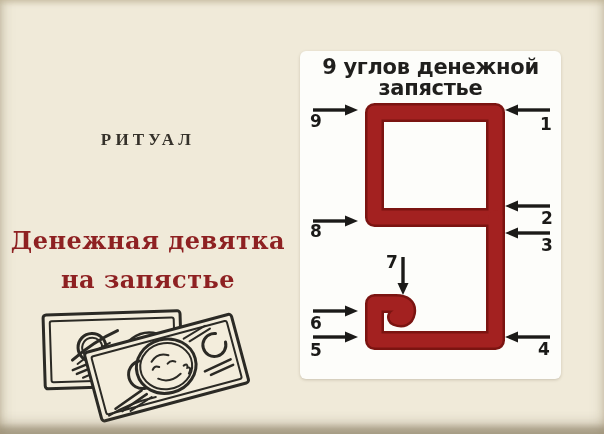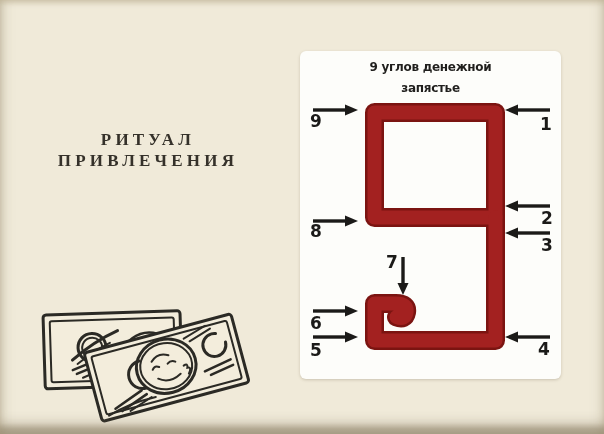--- a/index.html
+++ b/index.html
@@ -25,21 +25,21 @@
     font-size:17px;line-height:21px;letter-spacing:4.2px;color:var(--text-dark);}
   .money-heading{position:absolute;left:4px;top:203px;width:288px;text-align:center;
     font-family:"DejaVu Serif",serif;font-weight:700;
     font-size:24px;line-height:39px;letter-spacing:.5px;color:var(--heading-red);}
   .sketch{position:absolute;left:20px;top:284px;}
 
   
   .card{position:absolute;left:300px;top:51px;width:261px;height:328px;
     background:var(--card-bg);border-radius:6px;box-shadow:0 1px 3px rgba(90,80,55,.25);}
   .card-title{position:absolute;left:0;right:0;top:6px;text-align:center;
-    font-weight:700;font-size:12px;line-height:21px;letter-spacing:-.3px;color:#201f1d;}
+    font-weight:700;font-size:21px;line-height:21px;letter-spacing:-.3px;color:#201f1d;}
   .diagram-svg{position:absolute;left:0;top:0;}
   .corner-label{position:absolute;transform:translate(-50%,-50%);
     font-weight:700;font-size:17px;color:var(--arrow-black);line-height:1;}
   .lbl-9{left:16px;top:70px;}  .lbl-8{left:16px;top:180px;}
   .lbl-6{left:16px;top:272px;} .lbl-5{left:16px;top:299px;}
   .lbl-7{left:92px;top:211px;}
   .lbl-1{left:246px;top:73px;} .lbl-2{left:247px;top:167px;}
   .lbl-3{left:247px;top:194px;} .lbl-4{left:244px;top:298px;}
 
   
@@ -53,21 +53,24 @@
   .note-body{fill:var(--note-fill);stroke:var(--ink);stroke-width:3;stroke-linejoin:round;}
 </style>
 </head>
 <body>
 
 <div class="canvas">
 
   <div class="left-panel">
     <div class="ritual-title">
       <div>РИТУАЛ</div>
-      <div>ПРИВЛЕЧЕНИЯ</div>
+    </div>
+    <div class="money-heading">
+      <div>Денежная девятка</div>
+      <div>на запястье</div>
     </div>
 
     <svg class="sketch" width="268" height="136" viewBox="0 0 268 136">
 
       <g transform="translate(23,13) rotate(-1.8)">
         <rect class="note-body" x="0" y="0" width="137" height="74" rx="3"></rect>
         <rect class="ink2" x="6.5" y="6.5" width="124" height="61" rx="2"></rect>
         <circle class="ink3" cx="48" cy="34" r="14"></circle>
         <path class="ink2" d="M40 40 A10 10 0 1 1 58 36"></path>
         <path class="ink3" d="M28 46 Q50 28 74 18"></path>

